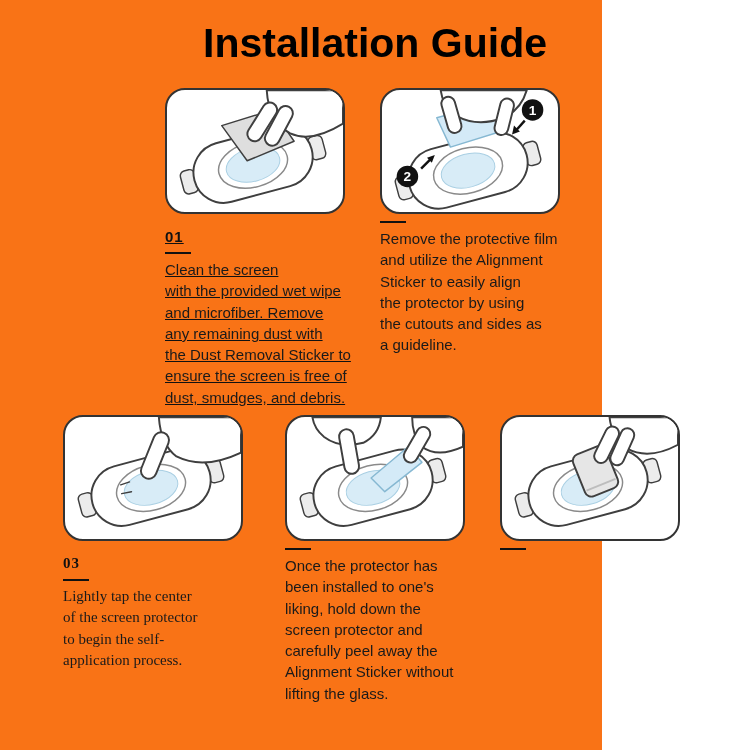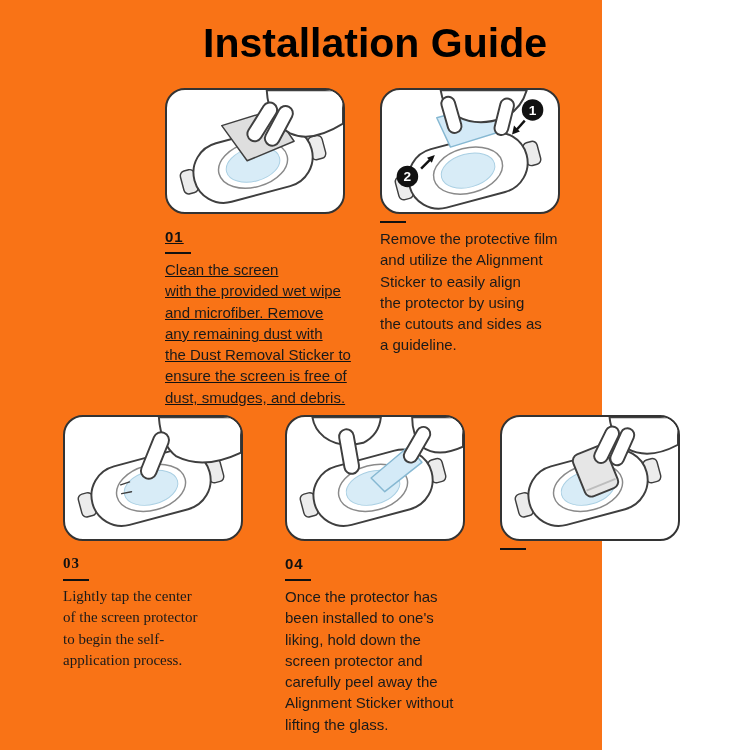--- a/index.html
+++ b/index.html
@@ -145,21 +145,20 @@
         <g fill="#ffffff" stroke="#3f3f3f" stroke-width="2" stroke-linejoin="round">
           <path d="M26 0 L96 0 Q94 18 78 26 Q54 32 38 20 Q28 12 26 0 Z"></path>
           <rect x="56" y="12" width="15" height="46" rx="7.5" transform="rotate(-10 63 35)"></rect>
         </g>
         <g fill="#ffffff" stroke="#3f3f3f" stroke-width="2" stroke-linejoin="round">
           <path d="M128 0 L180 0 L180 30 Q154 42 138 30 Q128 18 128 0 Z"></path>
           <rect x="126" y="8" width="14" height="40" rx="7" transform="rotate(30 133 28)"></rect>
         </g>
       </svg>
     </div>
-    <div class="stepnum">04</div>
     <div class="rule"></div>
     <div class="desc">Once the protector has
 been installed to one's
 liking, hold down the
 screen protector and
 carefully peel away the
 Alignment Sticker without
 lifting the glass.</div>
   </div>
 

